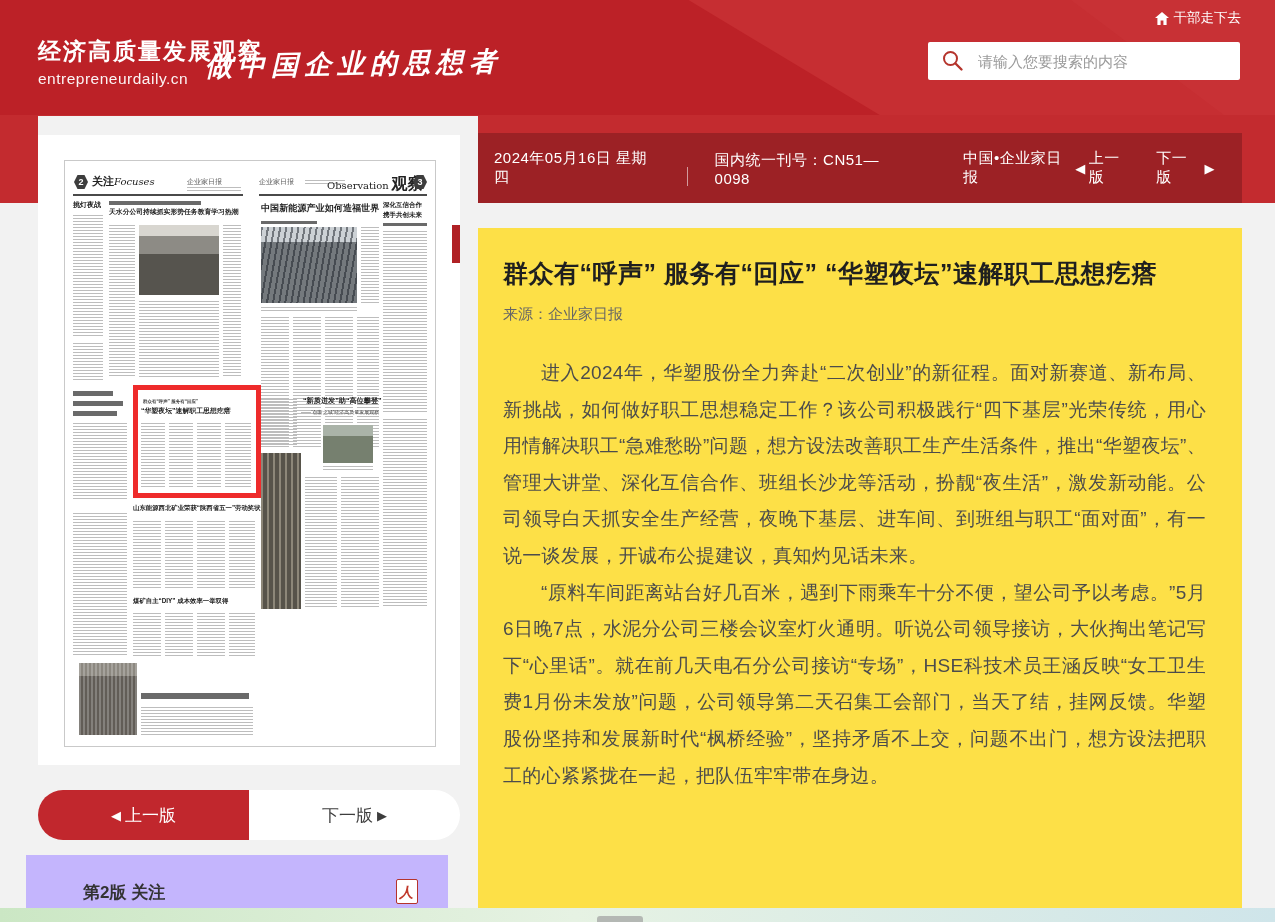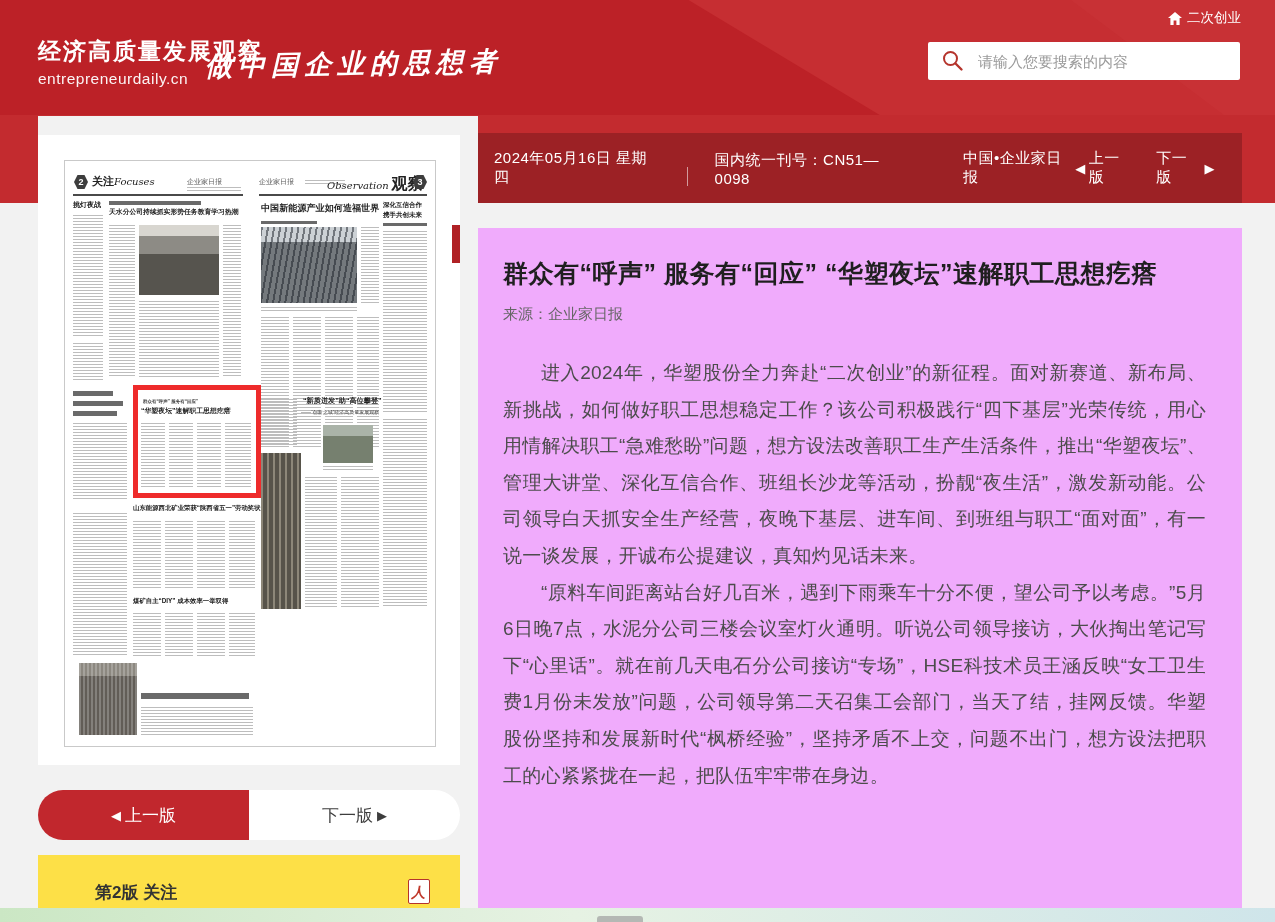--- a/index.html
+++ b/index.html
@@ -73,28 +73,28 @@
       repeating-linear-gradient(#c6c6c6 0 1px,transparent 1px 2.6px);}
 
   
   .pillnav{position:absolute;left:38px;top:790px;width:422px;height:50px;border-radius:25px;overflow:hidden;display:flex;}
   .pillnav .half{flex:1;display:flex;align-items:center;justify-content:center;gap:4px;font-size:17px;cursor:pointer;}
   .pill-prev{background:#c1272d;color:#fff;}
   .pill-next{background:#fff;color:#3d3d3d;}
   .pillnav .arr{font-size:13px;}
 
   
-  .pagecard{position:absolute;left:38px;top:855px;width:422px;height:67px;background:#fde047;}
+  .pagecard{position:absolute;left:26px;top:855px;width:422px;height:67px;background:#c4b5fd;}
   .pagecard .lbl{position:absolute;left:57px;top:26px;font-size:17px;font-weight:bold;color:#333;cursor:pointer;}
   .pdfico{position:absolute;right:30px;top:24px;width:20px;height:23px;border:1.5px solid #b5342c;border-radius:2px;
     display:flex;align-items:center;justify-content:center;cursor:pointer;background:#fff;}
   .pdfico span{color:#c0392b;font-weight:bold;font-size:14px;transform:skewX(-8deg);line-height:1;}
 
   
-  .main{position:absolute;left:478px;top:228px;width:764px;height:694px;background:#f0abfc;box-sizing:border-box;
+  .main{position:absolute;left:478px;top:228px;width:764px;height:694px;background:#fde047;box-sizing:border-box;
     padding:30px 36px 0 25px;overflow:hidden;}
   .main h1{margin:0;font-size:25px;line-height:30px;color:#1f1f1f;font-weight:bold;white-space:nowrap;letter-spacing:.5px;}
   .main .source{margin-top:17px;font-size:15px;color:#666;}
   .main .body{margin-top:31px;font-size:19px;line-height:36.6px;color:#4c4c4c;text-align:justify;letter-spacing:.3px;}
   .main .body p{margin:0;text-indent:2em;}
 
   
   .bottomstrip{position:absolute;left:0;top:908px;width:1275px;height:14px;z-index:20;
     background:linear-gradient(90deg,#cbe7c4 0%,#e6f2e3 45%,#cfe5ea 100%);}
   .strip-tab{position:absolute;left:597px;bottom:0;width:46px;height:6px;background:#b4b8b4;border-radius:3px 3px 0 0;}
@@ -113,21 +113,21 @@
 <div class="logo">
   <div class="t">经济高质量发展观察</div>
   <div class="d">entrepreneurdaily.cn</div>
 </div>
 <div class="slogan">做中国企业的思想者</div>
 
 <div class="home">
   <svg width="14" height="13" viewBox="0 0 14 13">
     <path d="M7 0 L14 6 H11.6 V13 H8.4 V8.6 H5.6 V13 H2.4 V6 H0 Z" fill="#fff"></path>
   </svg>
-  <span>二次创业</span>
+  <span>干部走下去</span>
 </div>
 
 <div class="searchbox">
   <svg class="mag" width="22" height="22" viewBox="0 0 22 22">
     <circle cx="8.5" cy="8.5" r="6.5" fill="none" stroke="#b5342c" stroke-width="2"></circle>
     <line x1="13.5" y1="13.5" x2="19.5" y2="19.5" stroke="#b5342c" stroke-width="2.4" stroke-linecap="round"></line>
   </svg>
   <input type="text" placeholder="请输入您要搜索的内容" style="">
 </div>
 
@@ -199,21 +199,21 @@
     <div class="tl" style="left:132px;top:452px;width:28px;height:44px;"></div>
     <div class="tl" style="left:164px;top:452px;width:26px;height:44px;"></div>
 
     <div class="ph ph-crowd" style="left:14px;top:502px;width:58px;height:72px;"></div>
     <div class="dbar" style="left:76px;top:532px;width:108px;height:5.5px;"></div>
     <div class="tl" style="left:76px;top:546px;width:112px;height:30px;"></div>
 
     <div class="t-txt" style="left:194px;top:17px;font-size:10px;transform:scale(.7);color:#555;">企业家日报</div>
     <div class="tl" style="left:240px;top:19px;width:40px;height:4px;"></div>
     <div class="t-txt" style="left:262px;top:15px;font-size:10px;">
-      <span style="font-family:'DejaVu Serif',serif;font-style:italic;">Observation</span>
+      <span style="font-family:'DejaVu Serif',serif;">Observation</span>
       <span style="font-weight:bold;font-size:16px;">观察</span>
     </div>
     <div class="hex" style="left:348px;top:14px;">
         <span>3</span>
       </div>
     <div class="rule" style="left:194px;top:33px;width:168px;"></div>
 
     <div class="t-txt" style="left:196px;top:42px;font-size:13px;font-weight:bold;transform:scale(.7);">中国新能源产业如何造福世界</div>
 
     <div class="t-txt" style="left:318px;top:40px;font-size:10.5px;font-weight:bold;transform:scale(.62);">深化互信合作</div>

